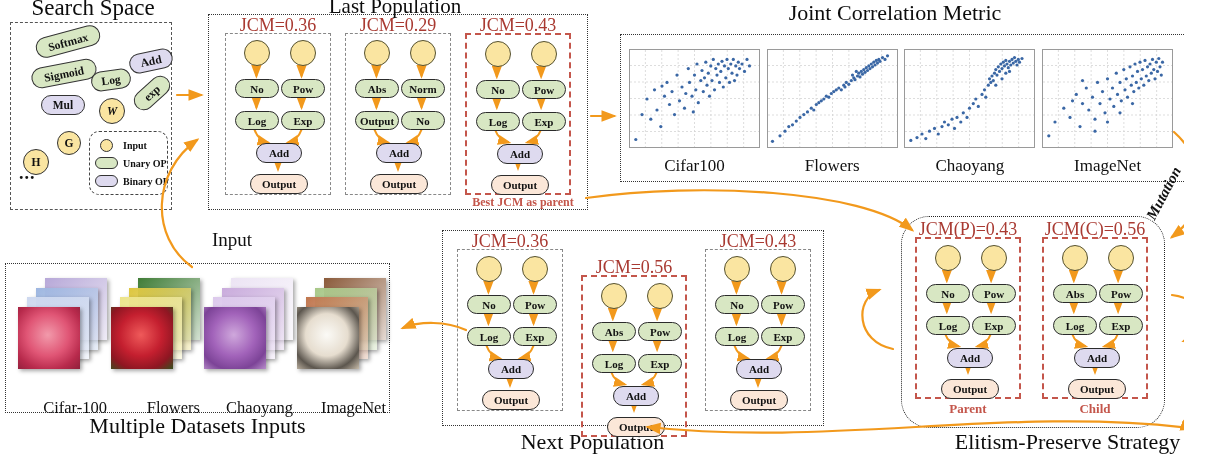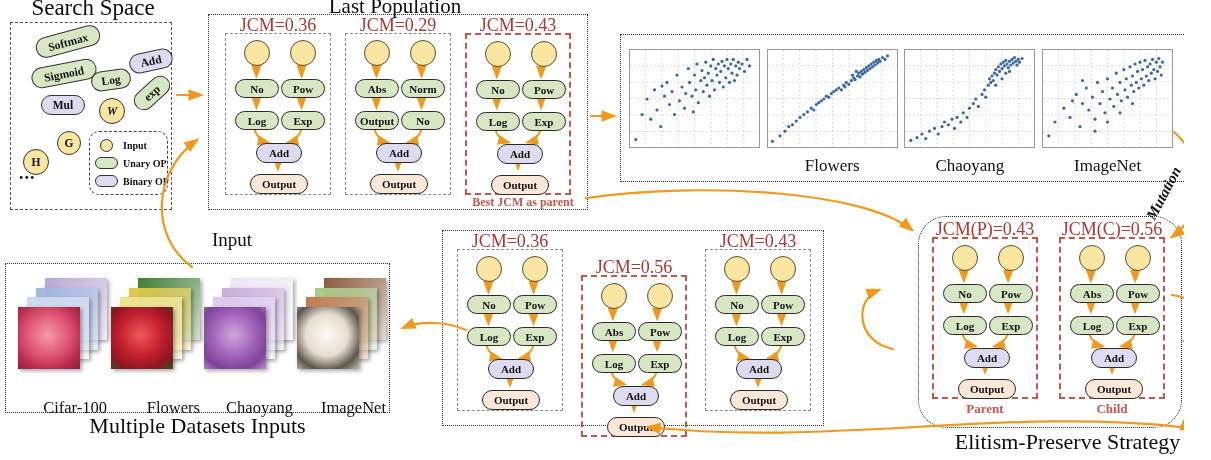--- a/index.html
+++ b/index.html
@@ -13,21 +13,21 @@
   #t-elitism{left:905px;top:429px;width:325px;font-size:22px;}
   #t-datasets{left:25px;top:413px;width:345px;font-size:22px;}
   #input-label{position:absolute;left:212px;top:229px;font-size:19px;}
   #mutation-label{position:absolute;left:1116px;top:185px;width:96px;text-align:center;
     font-style:italic;font-weight:bold;font-size:15px;transform:rotate(-62deg);z-index:60;}
   .panel{position:absolute;box-sizing:border-box;}
   #search-panel{left:10px;top:22px;width:162px;height:188px;border:1.5px dashed #555;}
   #lastpop-panel{left:208px;top:14px;width:380px;height:196px;border:1.5px dotted #333;}
   #jcm-panel{left:620px;top:34px;width:566px;height:148px;border:1.5px dotted #333;}
   #nextpop-panel{left:442px;top:230px;width:382px;height:196px;border:1.5px dotted #333;}
-  #elitism-panel{left:901px;top:216px;width:264px;height:212px;border:1.7px dotted #222;border-radius:28px;margin-left:17px;}
+  #elitism-panel{left:901px;top:216px;width:264px;height:212px;border:1.7px dotted #222;border-radius:28px;}
   #datasets-panel{left:5px;top:263px;width:385px;height:150px;border:1.5px dotted #333;}
   .ss-node{position:absolute;display:flex;align-items:center;justify-content:center;
     font-weight:bold;font-size:11.5px;border:1.5px solid #333;border-radius:11px;box-sizing:border-box;z-index:3;}
   .ss-node.input,.nd.input{border-radius:50%;background:var(--in-fill,#FAE5A1);}
   .ss-node.unary,.nd.unary{background:var(--un-fill,#D8E7C3);}
   .ss-node.binary,.nd.binary{background:var(--bi-fill,#DEDAEF);}
   .it{font-style:italic;}
   #search-legend{position:absolute;left:78px;top:108px;width:79px;height:64px;border:1.4px dashed #444;
     border-radius:10px;padding:4px 0 0 5px;box-sizing:border-box;background:#fff;z-index:2;}
   .leg-row{display:flex;align-items:center;gap:5px;height:18px;}
@@ -58,20 +58,22 @@
   #edges{position:absolute;left:0;top:0;z-index:40;pointer-events:none;}
   .edge{stroke:var(--arrow,#F2991C);stroke-width:2.2;fill:none;stroke-linecap:round;}
   marker path{fill:var(--arrow,#F2991C);}
 </style>
 </head>
 <body>
 
 <div id="canvas">
   <div class="title" id="t-search">Search Space</div>
   <div class="title" id="t-lastpop">Last Population</div>
+  <div class="title" id="t-jcm">Joint Correlation Metric</div>
+  <div class="title" id="t-nextpop">Next Population</div>
   <div class="title" id="t-elitism">Elitism-Preserve Strategy</div>
   <div class="title" id="t-datasets">Multiple Datasets Inputs</div>
 
   <div class="panel" id="search-panel">
     <div id="search-items">
         <div class="ss-node unary" style="left: 24px; top: 8px; width: 66px; height: 21px; transform: rotate(-15deg);">Softmax</div>
         <div class="ss-node binary" style="left: 118px; top: 28px; width: 44px; height: 20px; transform: rotate(-12deg);">Add</div>
         <div class="ss-node unary" style="left: 20px; top: 40px; width: 66px; height: 21px; transform: rotate(-11deg);">Sigmoid</div>
         <div class="ss-node unary" style="left: 80px; top: 47px; width: 40px; height: 20px; transform: rotate(-8deg);">Log</div>
         <div class="ss-node binary" style="left: 30px; top: 72px; width: 44px; height: 20px; transform: rotate(0deg);">Mul</div>
@@ -240,21 +242,21 @@
             <circle cx="104.3" cy="10.4" r="1.6" fill="#3A67A5"></circle>
             <circle cx="105.5" cy="31.6" r="1.6" fill="#3A67A5"></circle>
             <circle cx="106.8" cy="16.9" r="1.6" fill="#3A67A5"></circle>
             <circle cx="108.0" cy="26.1" r="1.6" fill="#3A67A5"></circle>
             <circle cx="109.3" cy="13.2" r="1.6" fill="#3A67A5"></circle>
             <circle cx="110.5" cy="19.6" r="1.6" fill="#3A67A5"></circle>
             <circle cx="113.0" cy="15.0" r="1.6" fill="#3A67A5"></circle>
             <circle cx="115.5" cy="22.4" r="1.6" fill="#3A67A5"></circle>
             <circle cx="118.0" cy="10.4" r="1.6" fill="#3A67A5"></circle>
             <circle cx="120.5" cy="16.9" r="1.6" fill="#3A67A5"></circle>
-          </svg></div>
+          </svg><div class="plot-label">Cifar100</div></div>
         <div class="plot" style="left: 145.7px;"><svg width="131" height="99" viewBox="0 0 131 99">
             <rect x="0.5" y="0.5" width="130" height="98" fill="#ffffff" stroke="#9a9a9a"></rect>
             <line x1="16.375" y1="1" x2="16.375" y2="98" stroke="#d4d4d4" stroke-width="0.8" stroke-dasharray="2 2"></line>
             <line x1="32.75" y1="1" x2="32.75" y2="98" stroke="#d4d4d4" stroke-width="0.8" stroke-dasharray="2 2"></line>
             <line x1="49.125" y1="1" x2="49.125" y2="98" stroke="#d4d4d4" stroke-width="0.8" stroke-dasharray="2 2"></line>
             <line x1="65.5" y1="1" x2="65.5" y2="98" stroke="#d4d4d4" stroke-width="0.8" stroke-dasharray="2 2"></line>
             <line x1="81.875" y1="1" x2="81.875" y2="98" stroke="#d4d4d4" stroke-width="0.8" stroke-dasharray="2 2"></line>
             <line x1="98.25" y1="1" x2="98.25" y2="98" stroke="#d4d4d4" stroke-width="0.8" stroke-dasharray="2 2"></line>
             <line x1="114.625" y1="1" x2="114.625" y2="98" stroke="#d4d4d4" stroke-width="0.8" stroke-dasharray="2 2"></line>
             <line x1="1" y1="16.5" x2="130" y2="16.5" stroke="#d4d4d4" stroke-width="0.8" stroke-dasharray="2 2"></line>

